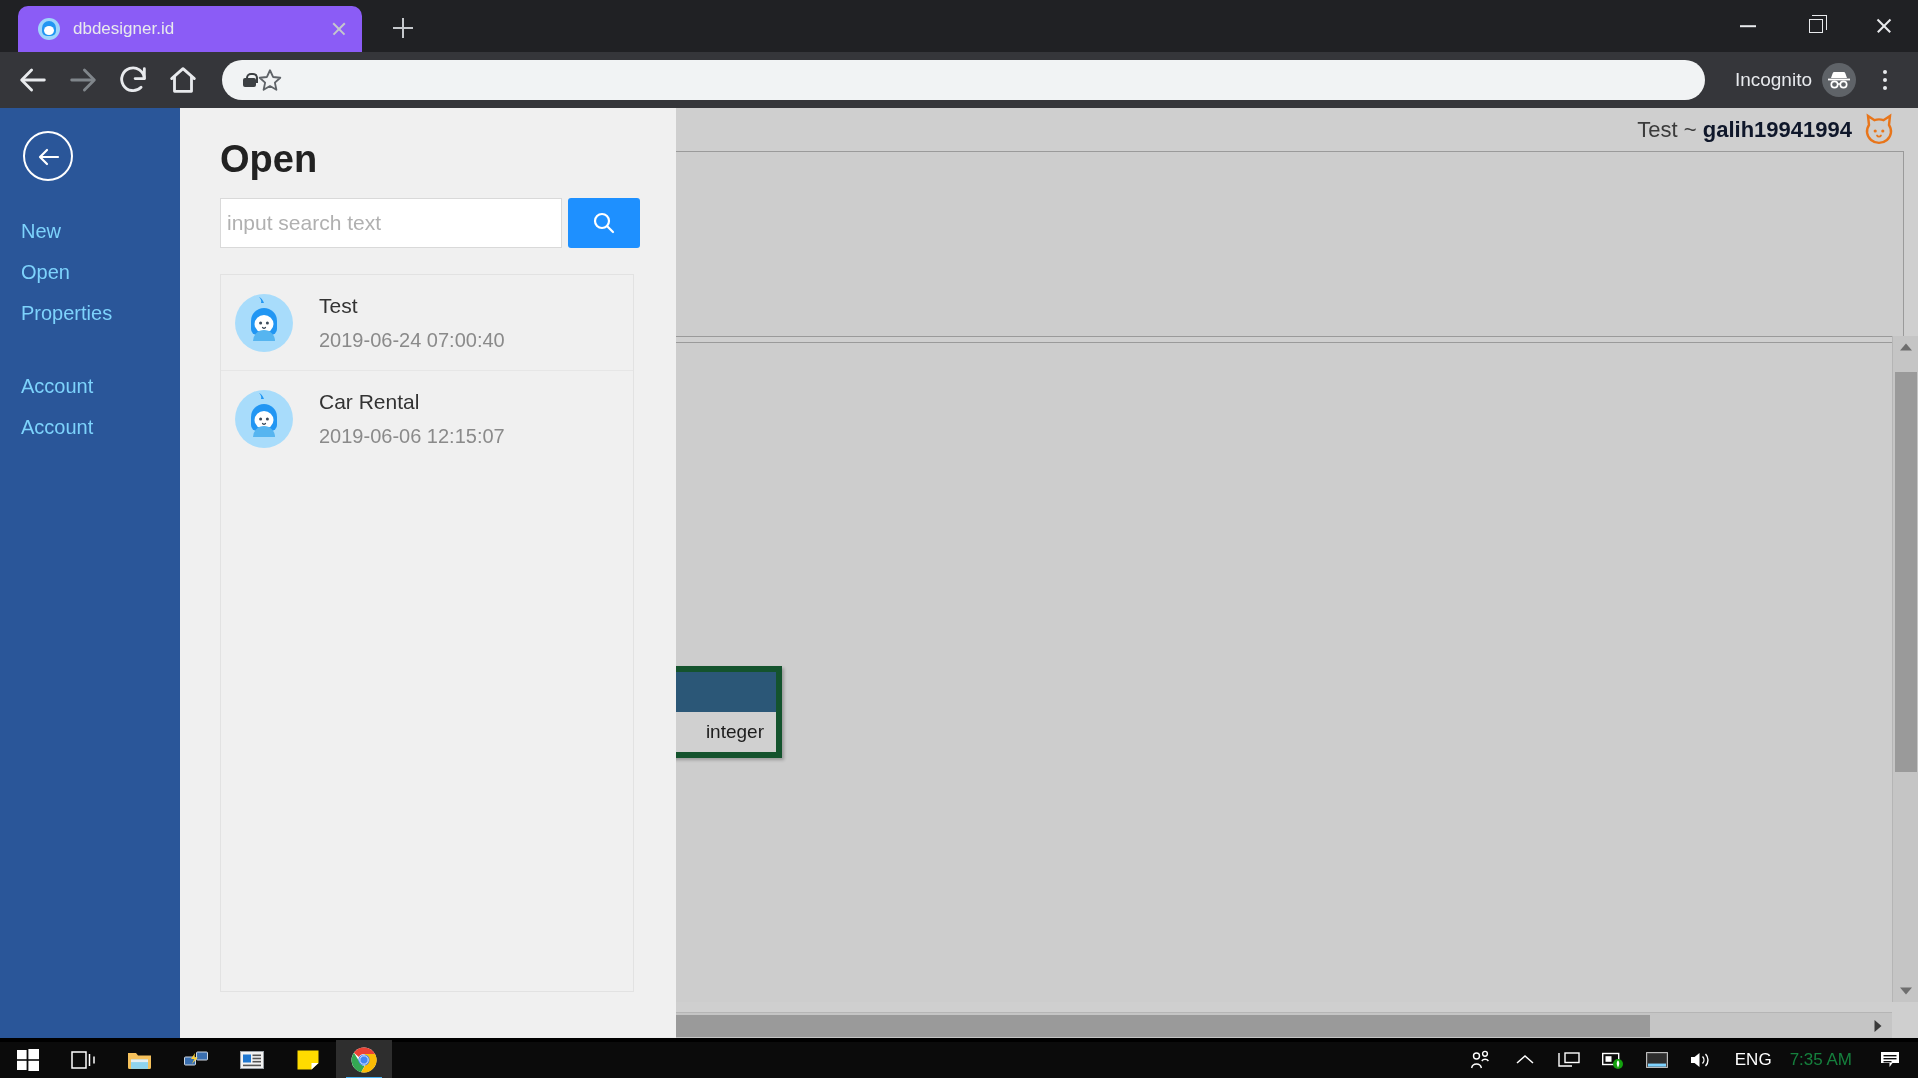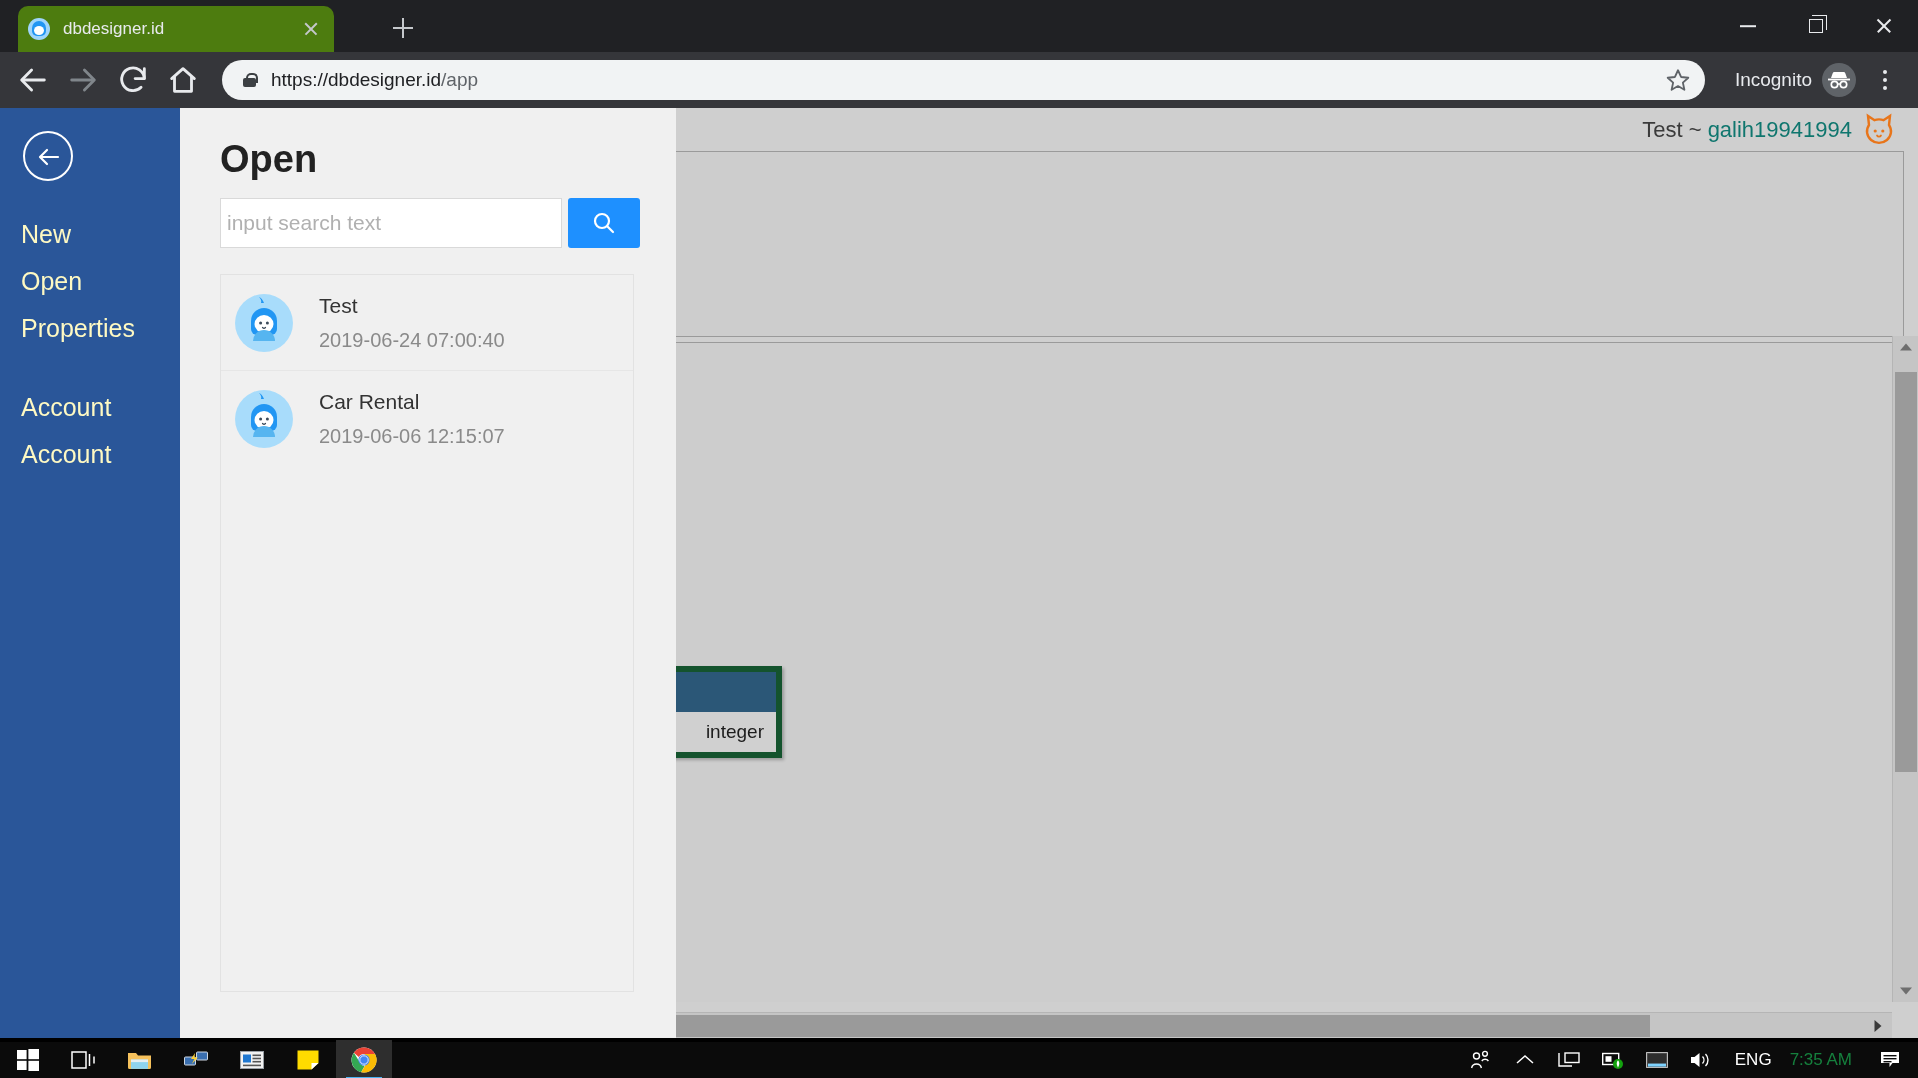--- a/index.html
+++ b/index.html
@@ -10,23 +10,23 @@
     background: #000;
   }
   #screen { position: relative; width: 1918px; height: 1078px; }
 
   
   .chrome-tabstrip {
     position: absolute; left: 0; top: 0; width: 1918px; height: 52px;
     background: #202124;
   }
   .tab {
-    position: absolute; left: 18px; top: 6px; width: 316px; height: 46px;
-    background: #4d7c0f; border-radius: 10px 10px 0 0;
-    display: flex; align-items: center; padding: 0 10px 0 10px;
+    position: absolute; left: 18px; top: 6px; width: 344px; height: 46px;
+    background: #8b5cf6; border-radius: 10px 10px 0 0;
+    display: flex; align-items: center; padding: 0 10px 0 20px;
   }
   .tab-favicon {
     width: 22px; height: 22px; border-radius: 50%;
     background: #9fd5fb; position: relative; flex: 0 0 auto;
     overflow: hidden;
   }
   .tab-favicon::before {
     content: ""; position: absolute; left: 4px; top: 3px; width: 14px; height: 15px;
     background: #2196f3; border-radius: 7px 7px 5px 5px;
   }
@@ -110,21 +110,21 @@
   .page {
     position: absolute; left: 0; top: 108px; width: 1918px; height: 930px;
     background: #cfcfcf; overflow: hidden;
   }
   .app-header {
     position: absolute; left: 0; top: 0; width: 1918px; height: 43px;
     background: #cfcfcf; display: flex; align-items: center; justify-content: flex-end;
     padding-right: 22px;
   }
   .app-user { font-size: 22px; color: #3b3b3b; }
-  .app-user b { font-weight: 400; color: #0f766e; }
+  .app-user b { font-weight: 700; color: #0f172a; }
   .user-avatar { width: 34px; height: 34px; margin-left: 10px; position: relative; }
   .user-avatar svg { width: 100%; height: 100%; display: block; }
 
   .canvas-toolbar {
     position: absolute; left: 18px; top: 43px; right: 14px; height: 186px;
     background: #cdcdcd; border: 1px solid #9a9a9a;
   }
   .canvas-area {
     position: absolute; left: 18px; top: 234px; right: 14px; bottom: 36px;
     background: #cdcdcd; border-top: 1px solid #9a9a9a;
@@ -171,21 +171,21 @@
     position: absolute; left: 0; top: 0; width: 180px; height: 930px;
     background: #2a5699;
   }
   .back-btn {
     position: absolute; left: 23px; top: 23px; width: 50px; height: 50px;
     border: 2px solid #fff; border-radius: 50%; cursor: pointer;
   }
   .back-btn svg { position: absolute; left: 9px; top: 9px; width: 30px; height: 30px; }
   .bs-menu { position: absolute; left: 0; top: 103px; width: 180px; }
   .bs-item {
-    color: #fef9c3; font-size: 25px; padding: 9px 0 9px 21px; cursor: pointer;
+    color: #7dd3fc; font-size: 20px; padding: 9px 0 9px 21px; cursor: pointer;
     white-space: nowrap;
   }
   .bs-gap { height: 32px; }
 
   .backstage-panel {
     position: absolute; left: 180px; top: 0; width: 496px; height: 930px;
     background: #f0f0f0;
   }
   .panel-title {
     position: absolute; left: 40px; top: 30px; font-size: 38px; font-weight: 600; color: #222;
@@ -280,21 +280,20 @@
         </svg>
     </div>
     <div class="nav-ico">
       <svg viewBox="0 0 24 24" fill="none" stroke="currentColor" stroke-width="2" stroke-linecap="round" stroke-linejoin="round">
           <path d="M4 11 12 4l8 7"></path>
           <path d="M6 10v10h12V10"></path>
         </svg>
     </div>
     <div class="omnibox">
       <div class="lock-ico"></div>
-      <div class="url"><span>https://dbdesigner.id</span><span class="path">/app</span></div>
       <div class="star-ico">
         <svg viewBox="0 0 24 24" fill="none" stroke="currentColor" stroke-width="1.7" stroke-linejoin="round">
             <polygon points="12,3 14.8,9.2 21.5,9.9 16.5,14.4 17.9,21 12,17.6 6.1,21 7.5,14.4 2.5,9.9 9.2,9.2"></polygon>
           </svg>
       </div>
     </div>
     <div class="incognito-label">Incognito</div>
     <div class="incognito-ico">
       <svg viewBox="0 0 34 34">
           <path d="M9 15 h16 l-1.6-4.6 a2 2 0 0 0-2-1.3 h-8.8 a2 2 0 0 0-2 1.3 Z" fill="#fff"></path>

